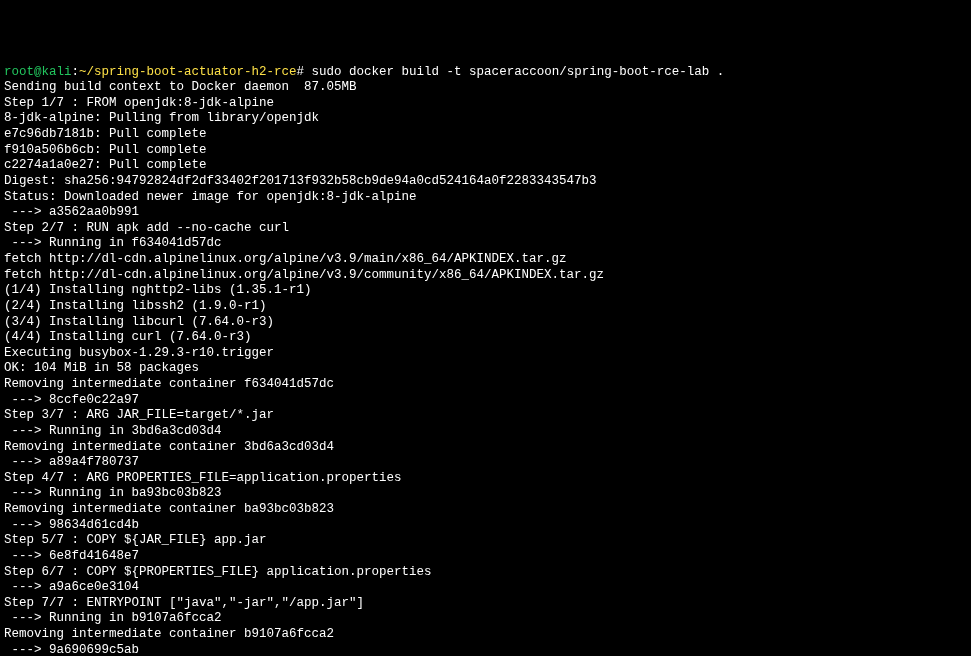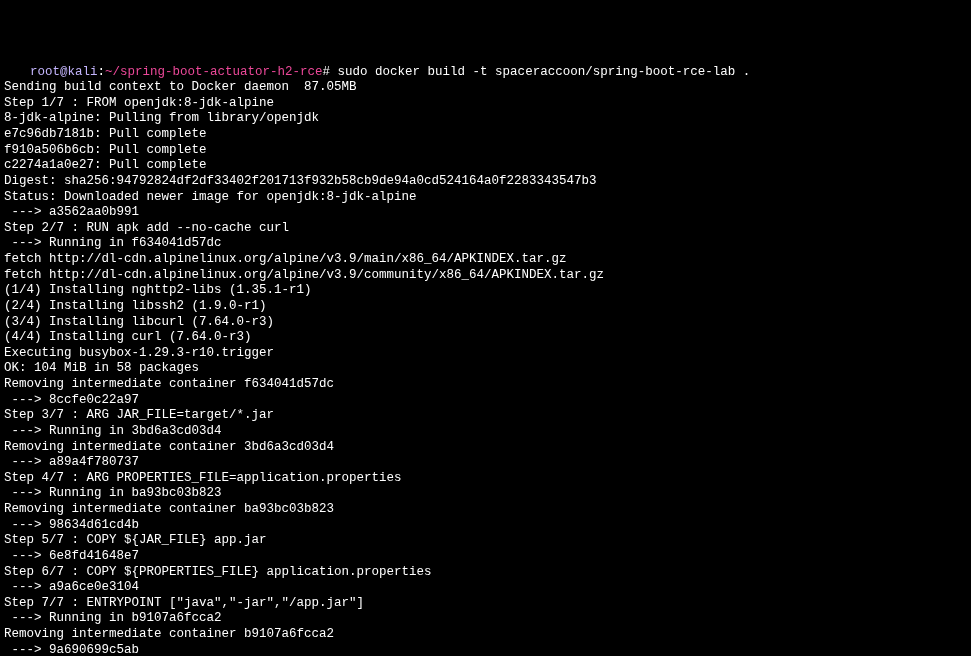--- a/index.html
+++ b/index.html
@@ -15,22 +15,22 @@
       color: #ffffff;
       padding: 2px 4px;
       white-space: pre;
       overflow: hidden;
       width: 971px;
       height: 656px;
     }
     .line {
       display: block;
     }
-    .red { color: #c4b5fd; margin-left: 26px; }
-    .blue { color: #ec4899; }
+    .red { color: #22c55e; }
+    .blue { color: #fde047; }
     .white { color: #ffffff; }
   </style>
 </head>
 <body>
 
 
 
 <div><span class="line"><span class="red">root@kali</span><span class="white">:</span><span class="blue">~/spring-boot-actuator-h2-rce</span><span class="white">#</span><span class="white"> sudo docker build -t spaceraccoon/spring-boot-rce-lab .</span></span><span class="line">Sending build context to Docker daemon  87.05MB</span><span class="line">Step 1/7 : FROM openjdk:8-jdk-alpine</span><span class="line">8-jdk-alpine: Pulling from library/openjdk</span><span class="line">e7c96db7181b: Pull complete</span><span class="line">f910a506b6cb: Pull complete</span><span class="line">c2274a1a0e27: Pull complete</span><span class="line">Digest: sha256:94792824df2df33402f201713f932b58cb9de94a0cd524164a0f2283343547b3</span><span class="line">Status: Downloaded newer image for openjdk:8-jdk-alpine</span><span class="line"> ---&gt; a3562aa0b991</span><span class="line">Step 2/7 : RUN apk add --no-cache curl</span><span class="line"> ---&gt; Running in f634041d57dc</span><span class="line">fetch http://dl-cdn.alpinelinux.org/alpine/v3.9/main/x86_64/APKINDEX.tar.gz</span><span class="line">fetch http://dl-cdn.alpinelinux.org/alpine/v3.9/community/x86_64/APKINDEX.tar.gz</span><span class="line">(1/4) Installing nghttp2-libs (1.35.1-r1)</span><span class="line">(2/4) Installing libssh2 (1.9.0-r1)</span><span class="line">(3/4) Installing libcurl (7.64.0-r3)</span><span class="line">(4/4) Installing curl (7.64.0-r3)</span><span class="line">Executing busybox-1.29.3-r10.trigger</span><span class="line">OK: 104 MiB in 58 packages</span><span class="line">Removing intermediate container f634041d57dc</span><span class="line"> ---&gt; 8ccfe0c22a97</span><span class="line">Step 3/7 : ARG JAR_FILE=target/*.jar</span><span class="line"> ---&gt; Running in 3bd6a3cd03d4</span><span class="line">Removing intermediate container 3bd6a3cd03d4</span><span class="line"> ---&gt; a89a4f780737</span><span class="line">Step 4/7 : ARG PROPERTIES_FILE=application.properties</span><span class="line"> ---&gt; Running in ba93bc03b823</span><span class="line">Removing intermediate container ba93bc03b823</span><span class="line"> ---&gt; 98634d61cd4b</span><span class="line">Step 5/7 : COPY ${JAR_FILE} app.jar</span><span class="line"> ---&gt; 6e8fd41648e7</span><span class="line">Step 6/7 : COPY ${PROPERTIES_FILE} application.properties</span><span class="line"> ---&gt; a9a6ce0e3104</span><span class="line">Step 7/7 : ENTRYPOINT ["java","-jar","/app.jar"]</span><span class="line"> ---&gt; Running in b9107a6fcca2</span><span class="line">Removing intermediate container b9107a6fcca2</span><span class="line"> ---&gt; 9a690699c5ab</span></div>
 
 

